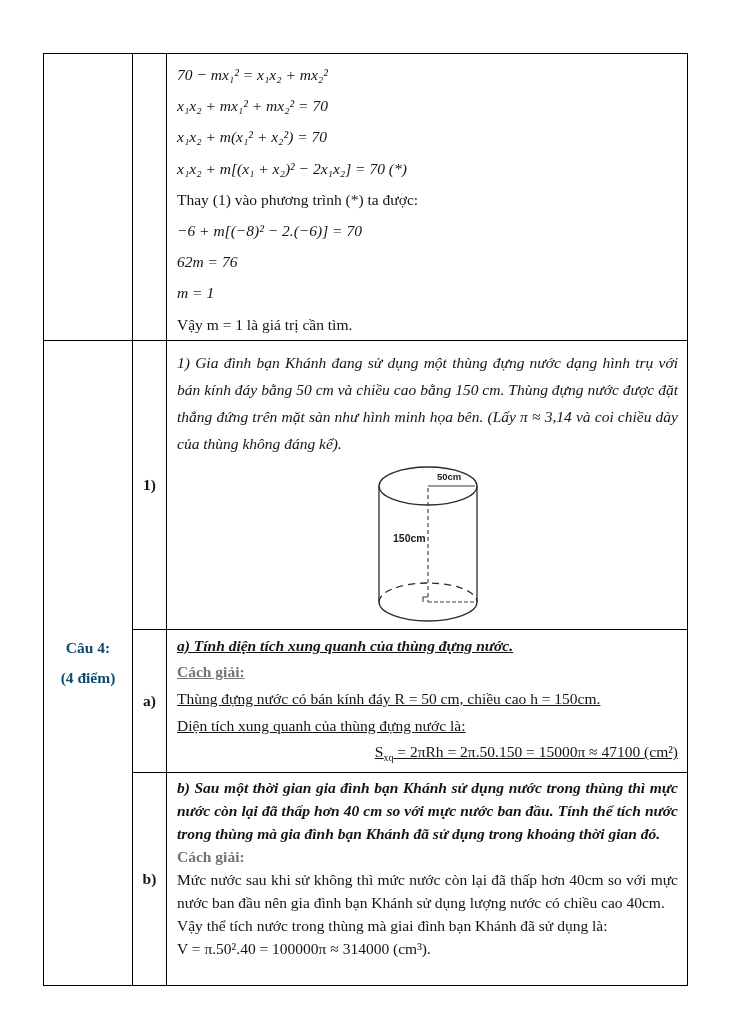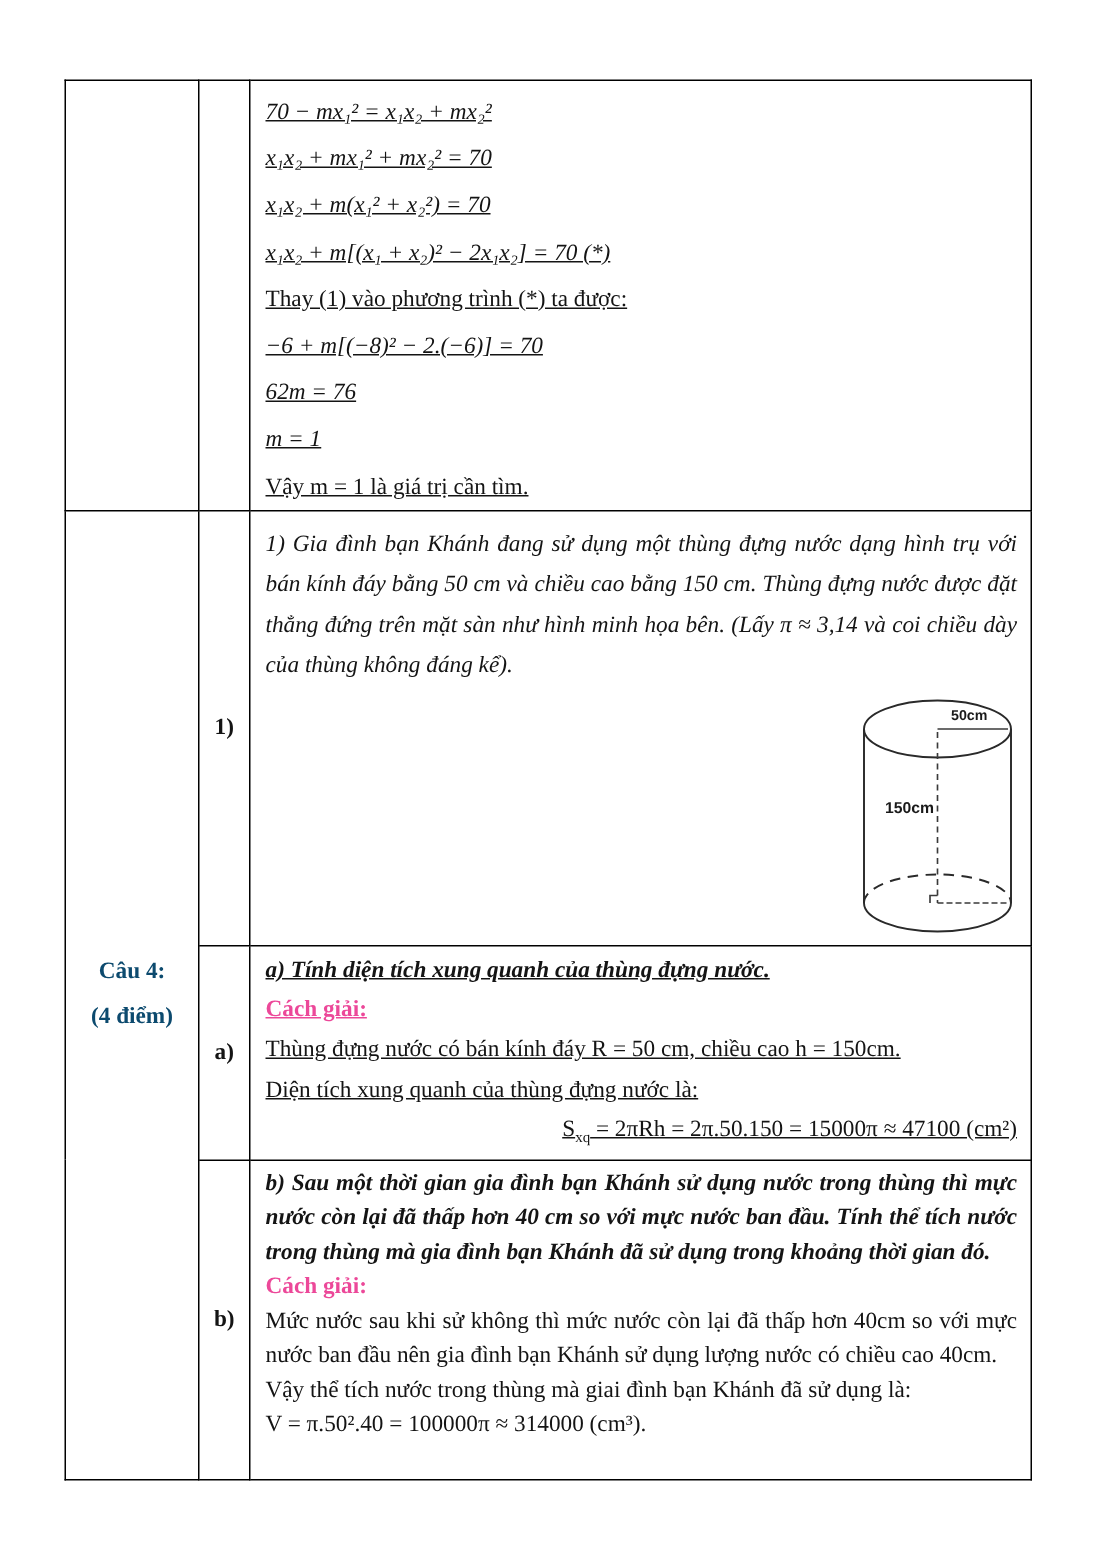--- a/index.html
+++ b/index.html
@@ -34,44 +34,44 @@
   }
   td.qcell {
     vertical-align: middle;
     text-align: center;
     font-weight: bold;
     font-size: 15.5px;
     line-height: 30px;
     color: #0c4a6e;
   }
   .c3 { padding: 3px 9px 0 10px; font-size: 15.5px; }
-  .prev-sol { padding-top: 5px; text-decoration: underline; }
+  .prev-sol { padding-top: 5px; }
   .prev-sol div { line-height: 31.2px; white-space: nowrap; }
   .prev-sol .m { font-style: italic; }
   .stmt {
     font-weight: normal;
     font-style: italic;
     text-align: justify;
     line-height: 27px;
     padding-top: 5px;
   }
-  .figwrap { margin-top: 8px; text-align: right; }
+  .figwrap { margin-top: 8px; text-align: center; }
   .figlabel {
     font-family: "Liberation Sans", "DejaVu Sans", sans-serif;
     font-weight: bold;
     fill: #1a1a1a;
   }
   .sol-a .ln { line-height: 26.6px; text-decoration: underline; }
   .sol-b .ln { line-height: 23px; }
   .part-heading {
     font-weight: bold;
     font-style: italic;
     text-align: justify;
   }
-  .method { color: #ec4899; font-weight: bold; }
+  .method { color: #737373; font-weight: bold; }
   .center { text-align: right; }
   sub.fsub { font-size: 10px; }
 </style>
 </head>
 <body>
 
 <div class="page">
   <table class="answer-table">
     <colgroup>
       <col style="width:89px">

